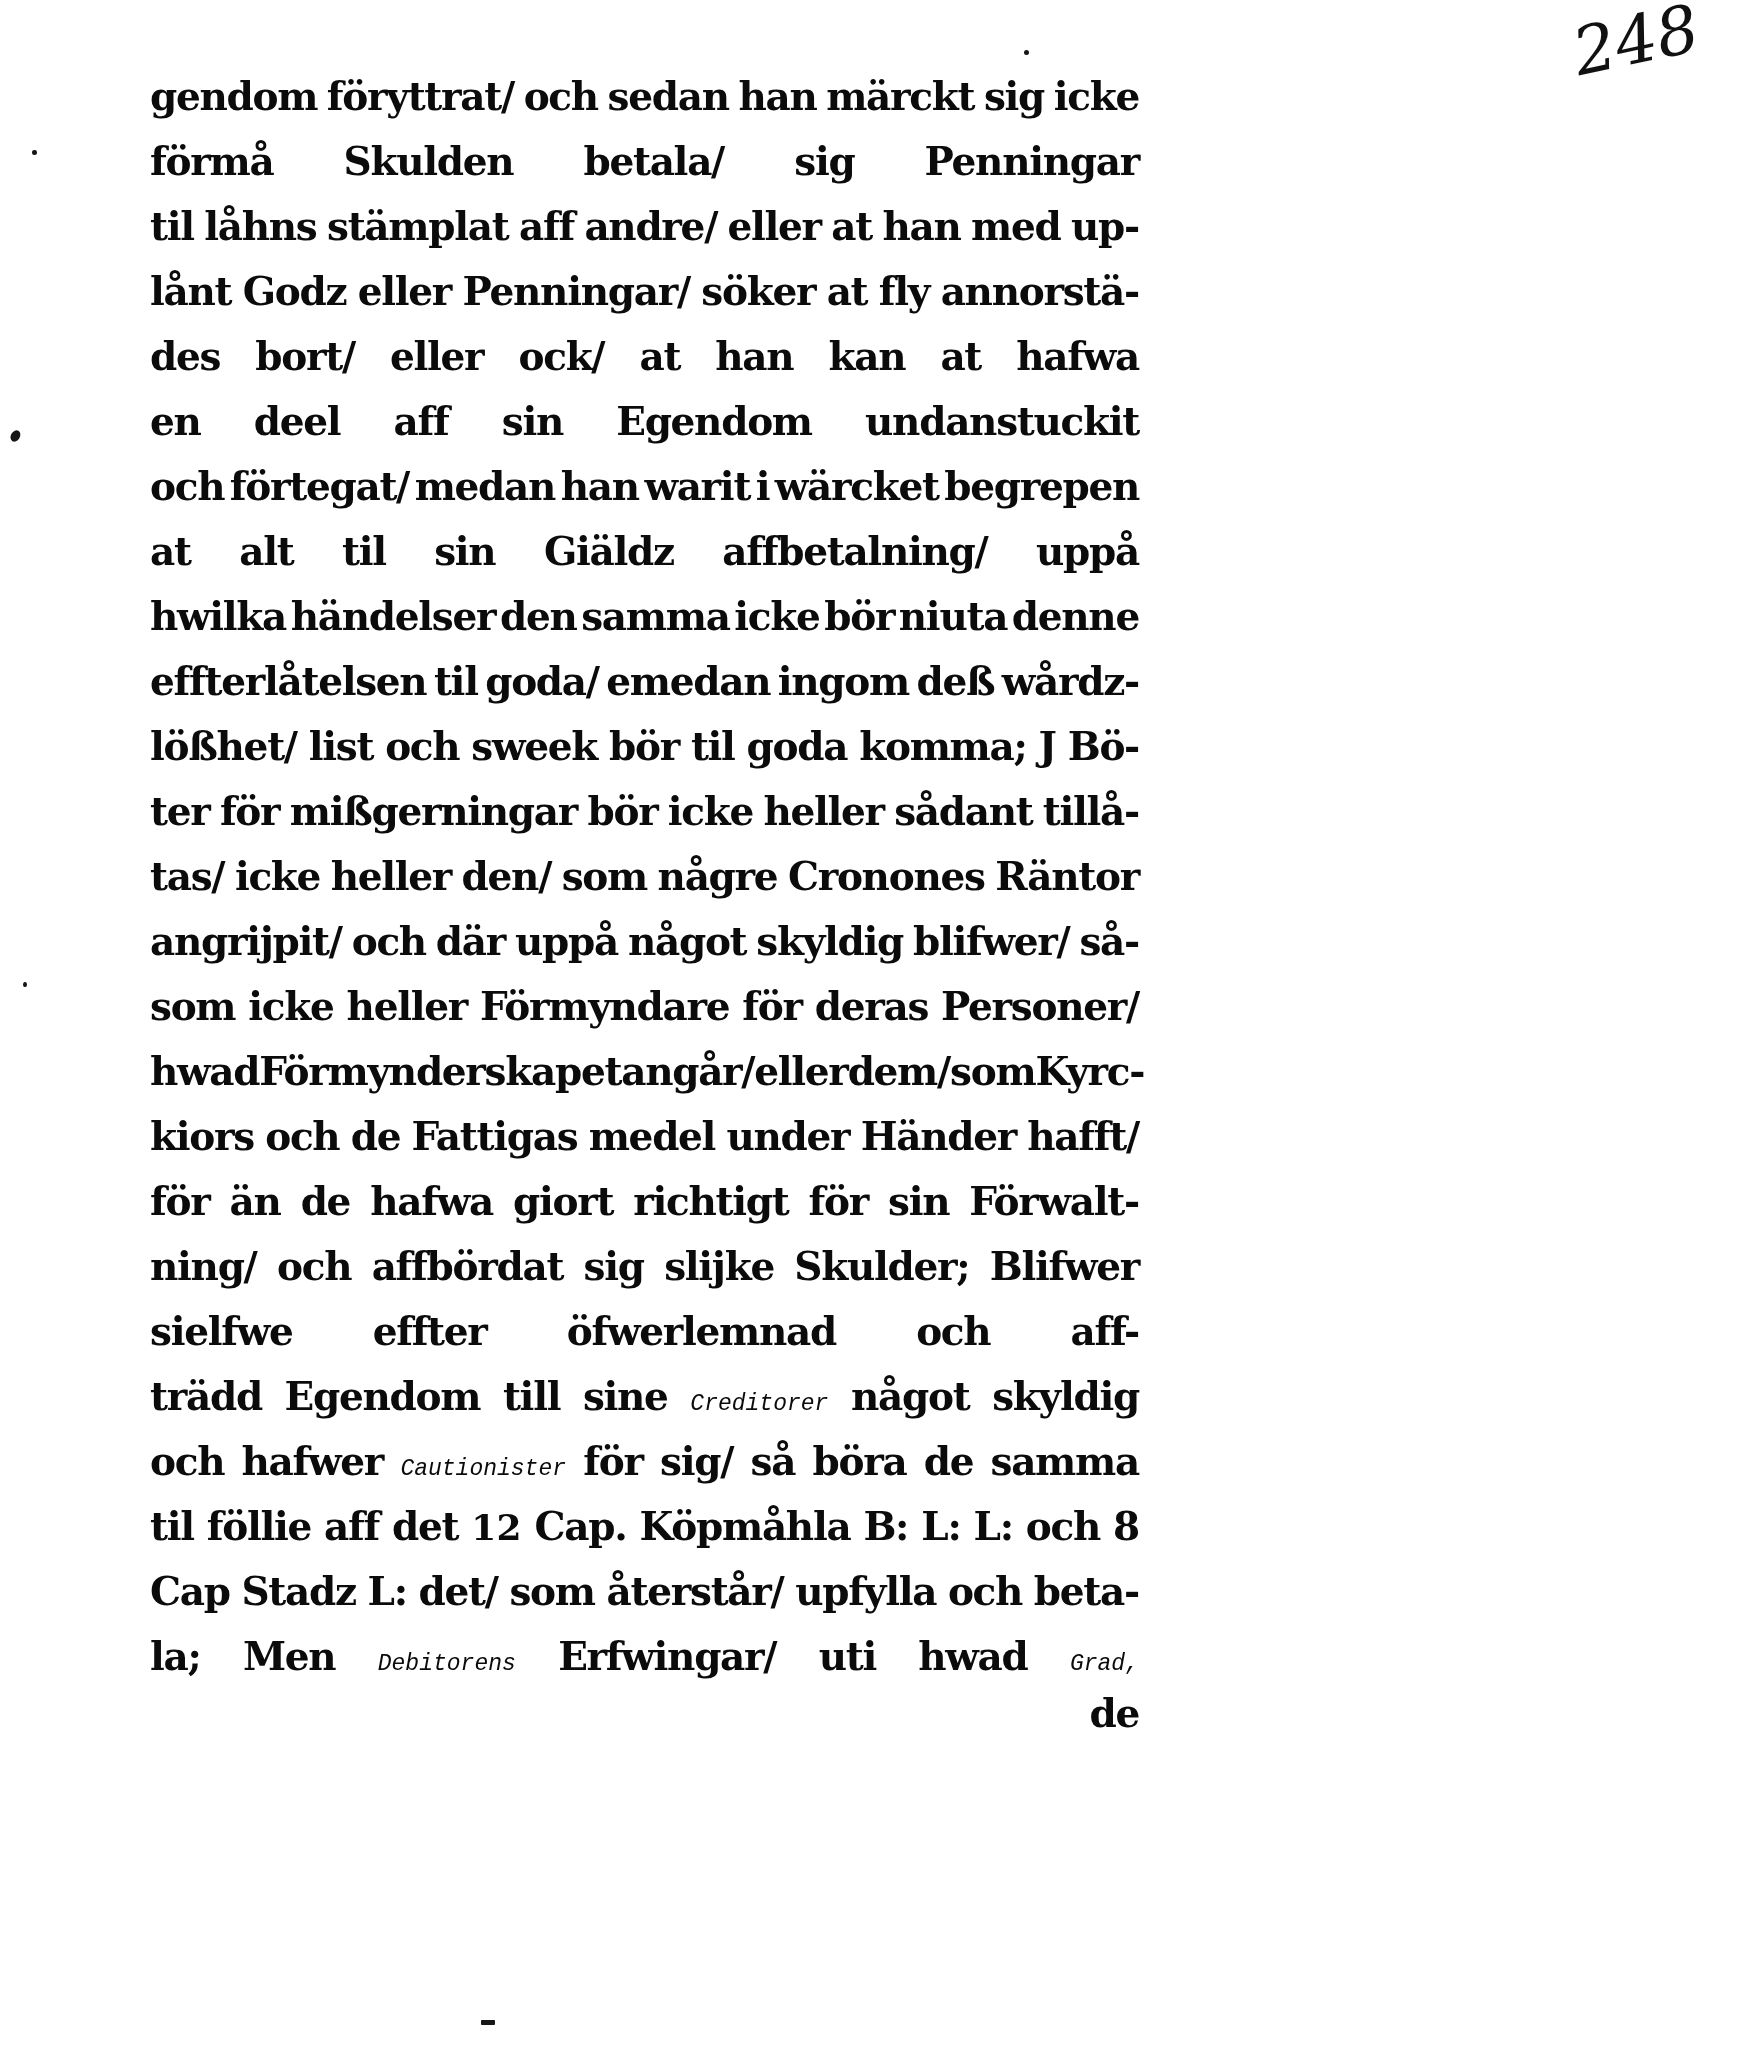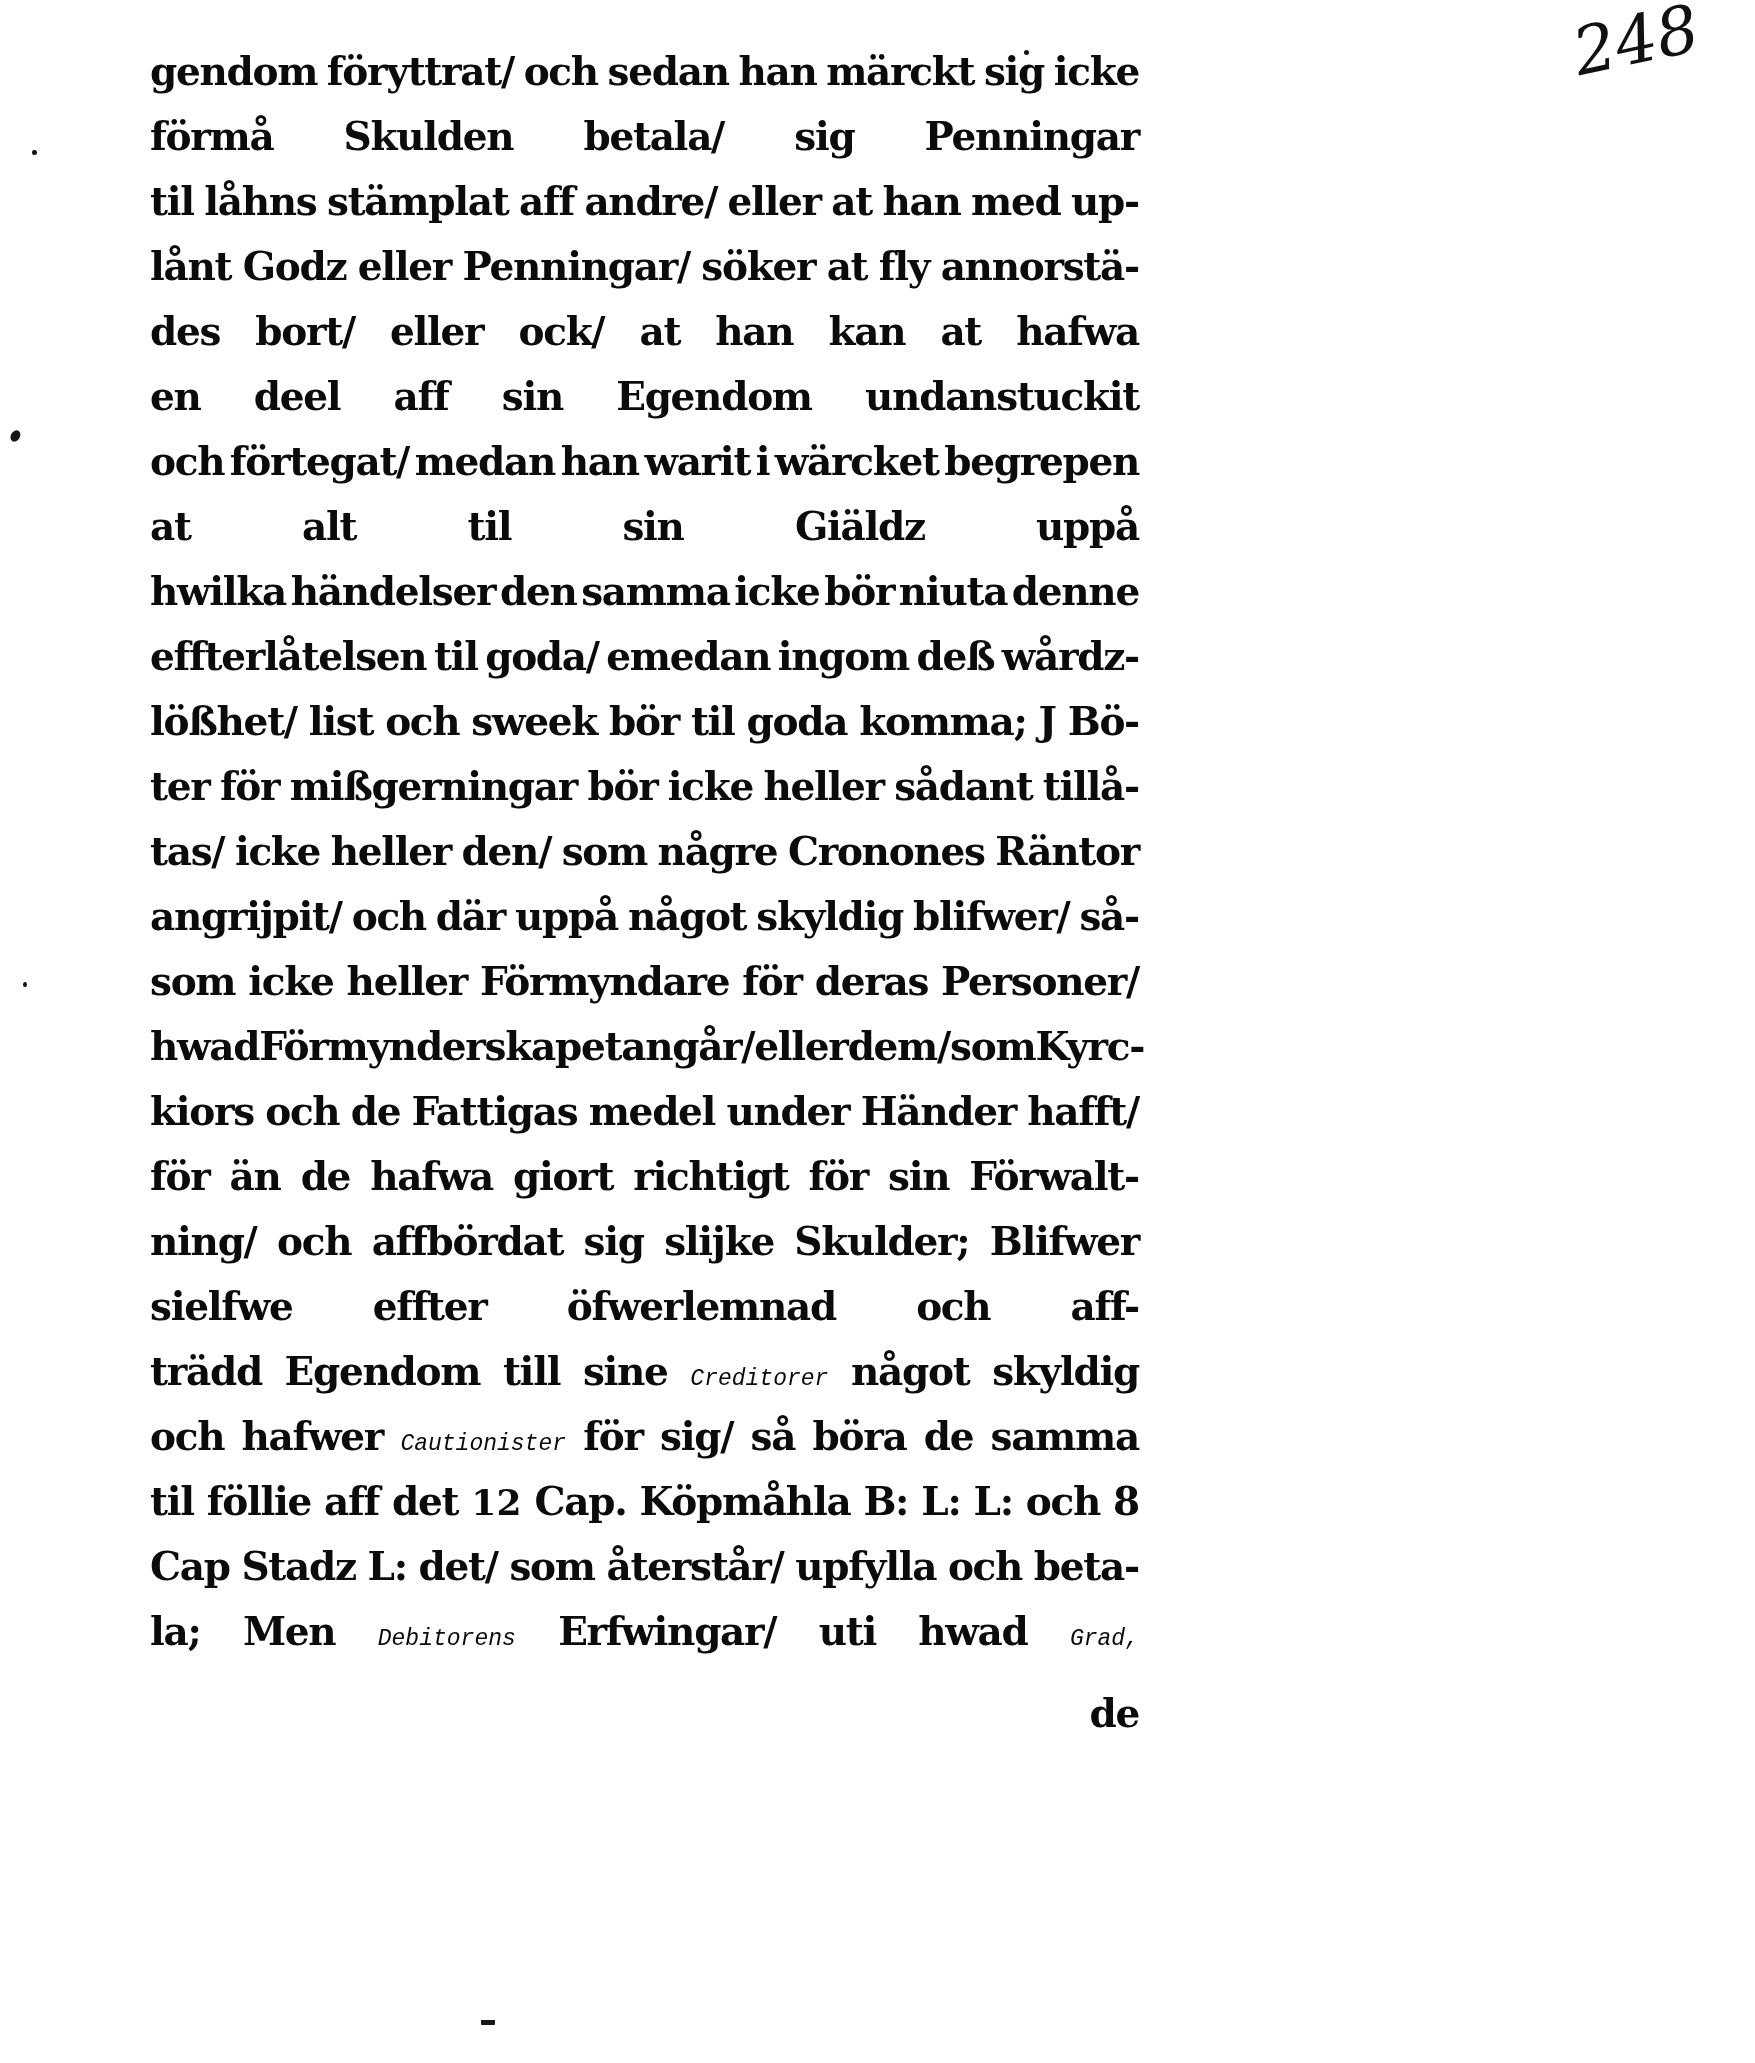--- a/index.html
+++ b/index.html
@@ -12,21 +12,21 @@
     width: 1755px;
     height: 2063px;
     background: #ffffff;
     overflow: hidden;
     font-family: "DejaVu Serif", serif;
     color: #0b0b0b;
   }
   .text-block {
     position: absolute;
     left: 150px;
-    top: 39px;
+    top: 64px;
     width: 989px;
   }
   .line {
     display: flex;
     justify-content: space-between;
     align-items: baseline;
     height: 65px;
     line-height: 65px;
     white-space: nowrap;
   }
@@ -157,20 +157,21 @@
         <span class="w blackletter">i</span>
         <span class="w blackletter">wärcket</span>
         <span class="w blackletter">begrepen</span>
       </div>
       <div class="line">
         <span class="w blackletter">at</span>
         <span class="w blackletter">alt</span>
         <span class="w blackletter">til</span>
         <span class="w blackletter">sin</span>
         <span class="w blackletter">Giäldz</span>
+        <span class="w blackletter">affbetalning/</span>
         <span class="w blackletter">uppå</span>
       </div>
       <div class="line">
         <span class="w blackletter">hwilka</span>
         <span class="w blackletter">händelser</span>
         <span class="w blackletter">den</span>
         <span class="w blackletter">samma</span>
         <span class="w blackletter">icke</span>
         <span class="w blackletter">bör</span>
         <span class="w blackletter">niuta</span>

